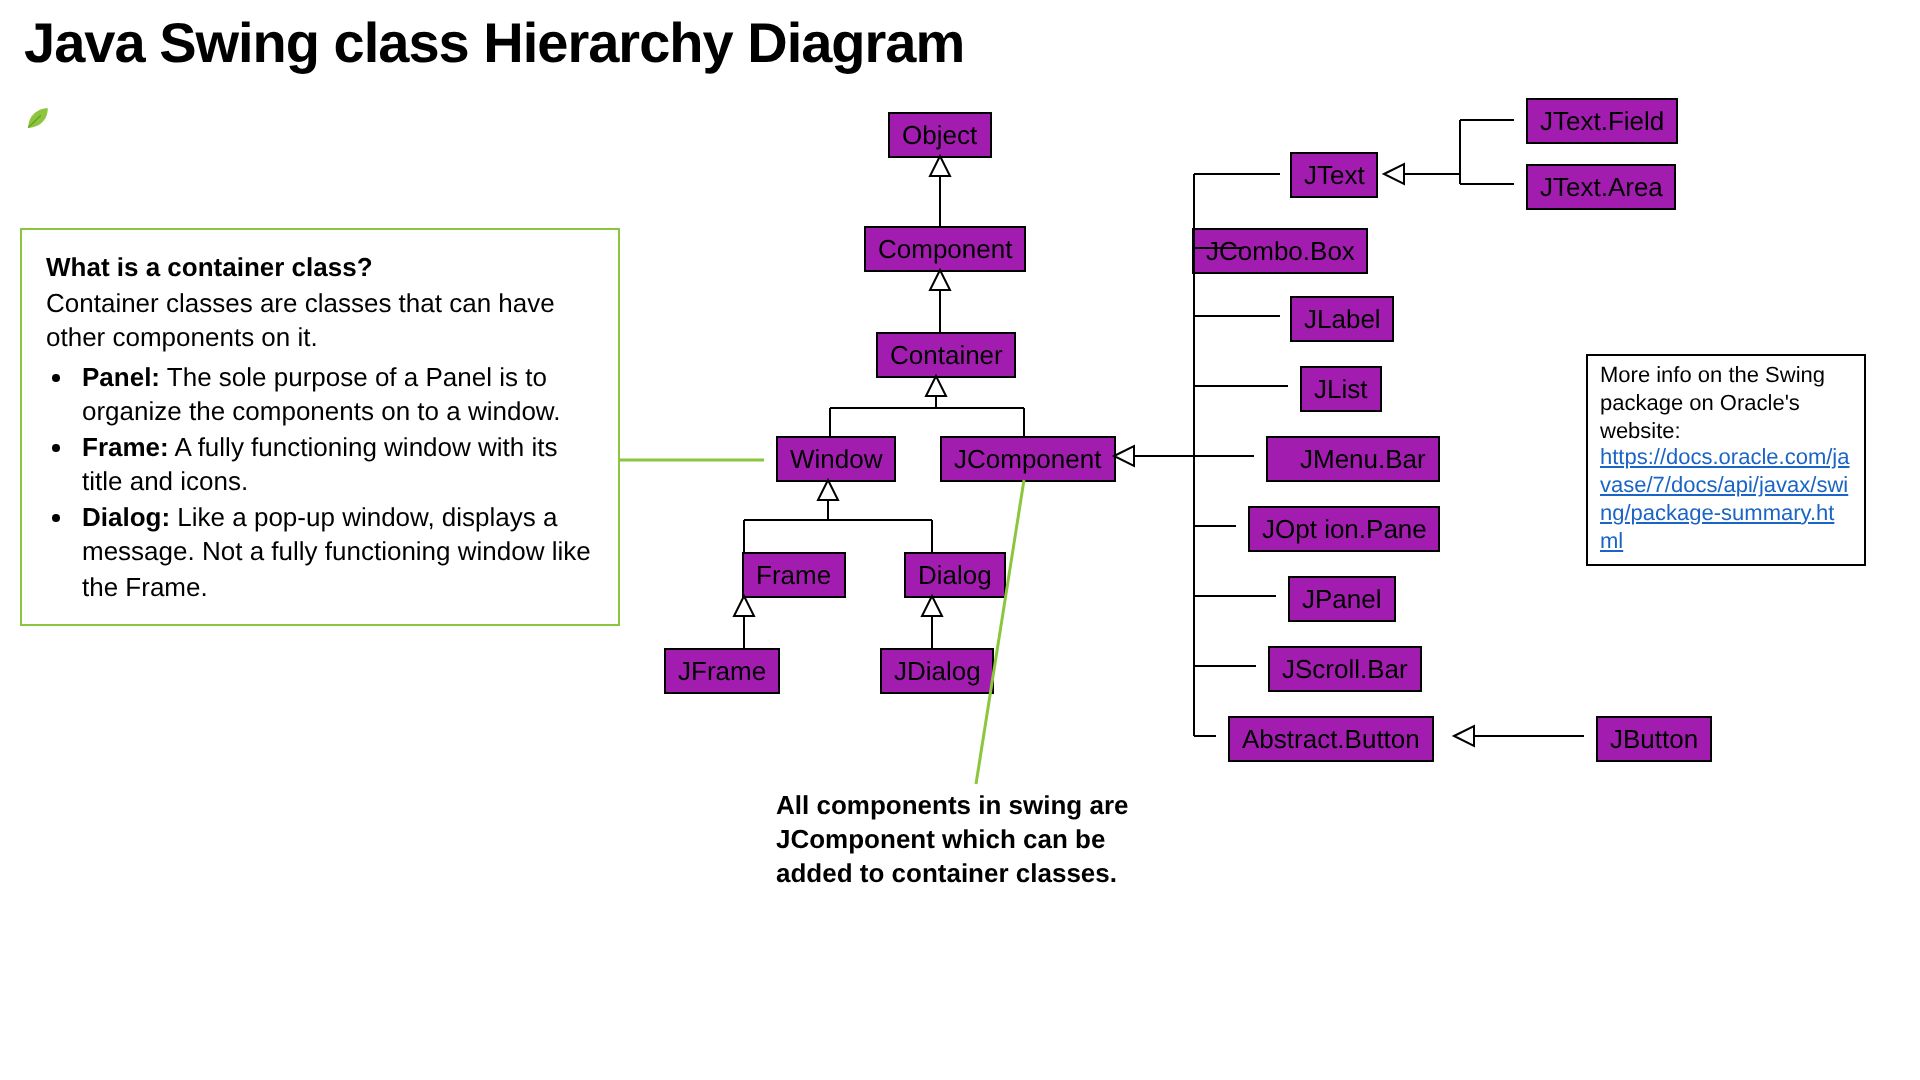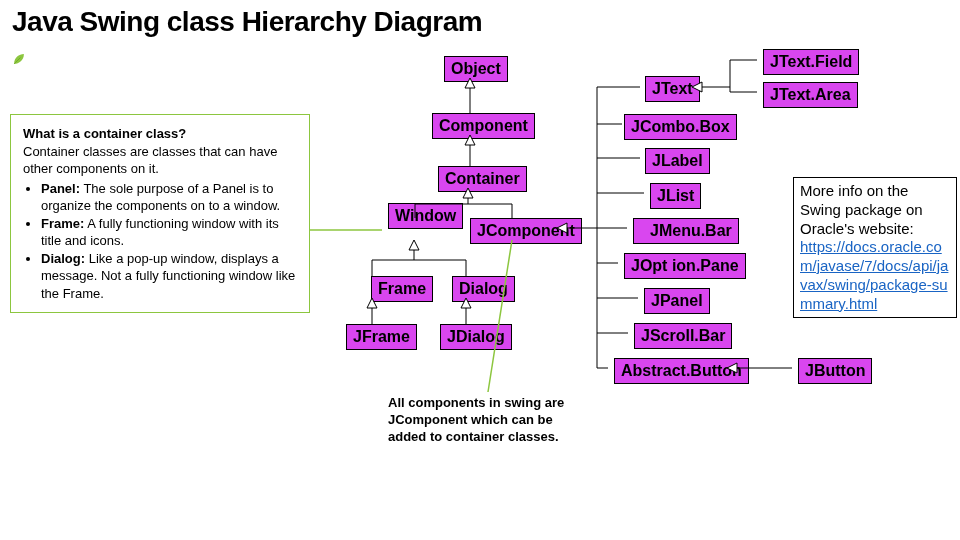--- a/index.html
+++ b/index.html
@@ -1,24 +1,24 @@
 <!DOCTYPE html>
 <html><head>
 <meta charset="utf-8">
 <style>
   * { box-sizing: border-box; margin: 0; padding: 0; }
   body { width: 960px; height: 540px; font-family: "Segoe UI", Arial, sans-serif; background: #fff; position: relative; overflow: hidden; }
   .title { position: absolute; left: 12px; top: 6px; font-size: 28px; font-weight: 700; color: #000000; letter-spacing: -0.5px; }
   .leaf { position: absolute; left: 12px; top: 52px; width: 14px; height: 14px; }
   .leaf svg { width: 14px; height: 14px; }
-  .node { position: absolute; border: 1px solid #000; background: #d946ef; font-size: 16px; padding: 3px 6px; text-align: center; font-weight: bold; }
+  .node { position: absolute; border: 1px solid #000; background: #a21caf; font-size: 13px; padding: 3px 6px; text-align: center; }
   .sidebox { position: absolute; left: 10px; top: 114px; width: 300px; border: 1.5px solid #8cc63f; padding: 10px 12px; font-size: 13px; line-height: 1.35; }
   .sidebox b { font-weight: 700; }
   .sidebox ul { list-style: disc; margin-left: 18px; margin-top: 2px; }
-  .moreinfo { position: absolute; left: 793px; top: 177px; width: 164px; border: 1px solid #000; padding: 4px 6px; font-size: 15px; line-height: 1.25; }
+  .moreinfo { position: absolute; left: 793px; top: 177px; width: 140px; border: 1px solid #000; padding: 4px 6px; font-size: 11px; line-height: 1.25; }
   .moreinfo a { color: #1964c4; text-decoration: underline; word-break: break-all; }
   .note { position: absolute; left: 388px; top: 395px; width: 200px; font-size: 13px; font-weight: 600; text-align: left; line-height: 1.3; }
   svg.connectors { position: absolute; left:0; top:0; width:960px; height:540px; pointer-events:none; }
   .arrowline { stroke:#000; stroke-width:1; fill:none; }
   .arrowhead { fill:#fff; stroke:#000; stroke-width:1; }
   .callout { stroke:#8cc63f; stroke-width:1.5; fill:none; }
 </style>
 </head>
 <body>
 
@@ -36,31 +36,31 @@
   <ul>
     <li><b>Panel:</b><span> The sole purpose of a Panel is to organize the components on to a window.</span></li>
     <li><b>Frame:</b><span> A fully functioning window with its title and icons.</span></li>
     <li><b>Dialog:</b><span> Like a pop-up window, displays a message. Not a fully functioning window like the Frame.</span></li>
   </ul>
 </div>
 
 <div class="node" style="left:444px; top:56px;">Object</div>
 <div class="node" style="left:432px; top:113px;">Component</div>
 <div class="node" style="left:438px; top:166px;">Container</div>
-<div class="node" style="left:388px; top:203px;">Window</div>
+<div class="node" style="left:388px; top:218px;">Window</div>
 <div class="node" style="left:470px; top:218px;">JComponent</div>
 <div class="node" style="left:348px; top:276px;margin-left:23px;">Frame</div>
 <div class="node" style="left:452px; top:276px;">Dialog</div>
-<div class="node" style="left:346px; top:324px;">JFrame</div>
+<div class="node" style="left:332px; top:324px;">JFrame</div>
 <div class="node" style="left:440px; top:324px;">JDialog</div>
 
 <div class="node" style="left:645px; top:76px;">JText</div>
 <div class="node" style="left:763px; top:49px;">JText.Field</div>
 <div class="node" style="left:763px; top:82px;">JText.Area</div>
-<div class="node" style="left:624px; top:114px;">JCombo.Box</div>
+<div class="node" style="left:596px; top:114px;">JCombo.Box</div>
 <div class="node" style="left:645px; top:148px;">JLabel</div>
 <div class="node" style="left:650px; top:183px;">JList</div>
 <div class="node" style="left:633px; top:218px;padding-left:16px;">JMenu.Bar</div>
 <div class="node" style="left:624px; top:253px;">JOpt ion.Pane</div>
 <div class="node" style="left:644px; top:288px;">JPanel</div>
 <div class="node" style="left:634px; top:323px;">JScroll.Bar</div>
 <div class="node" style="left:614px; top:358px;">Abstract.Button</div>
 <div class="node" style="left:798px; top:358px;">JButton</div>
 
 <div class="note">All components in swing are JComponent which can be added to container classes.</div>

